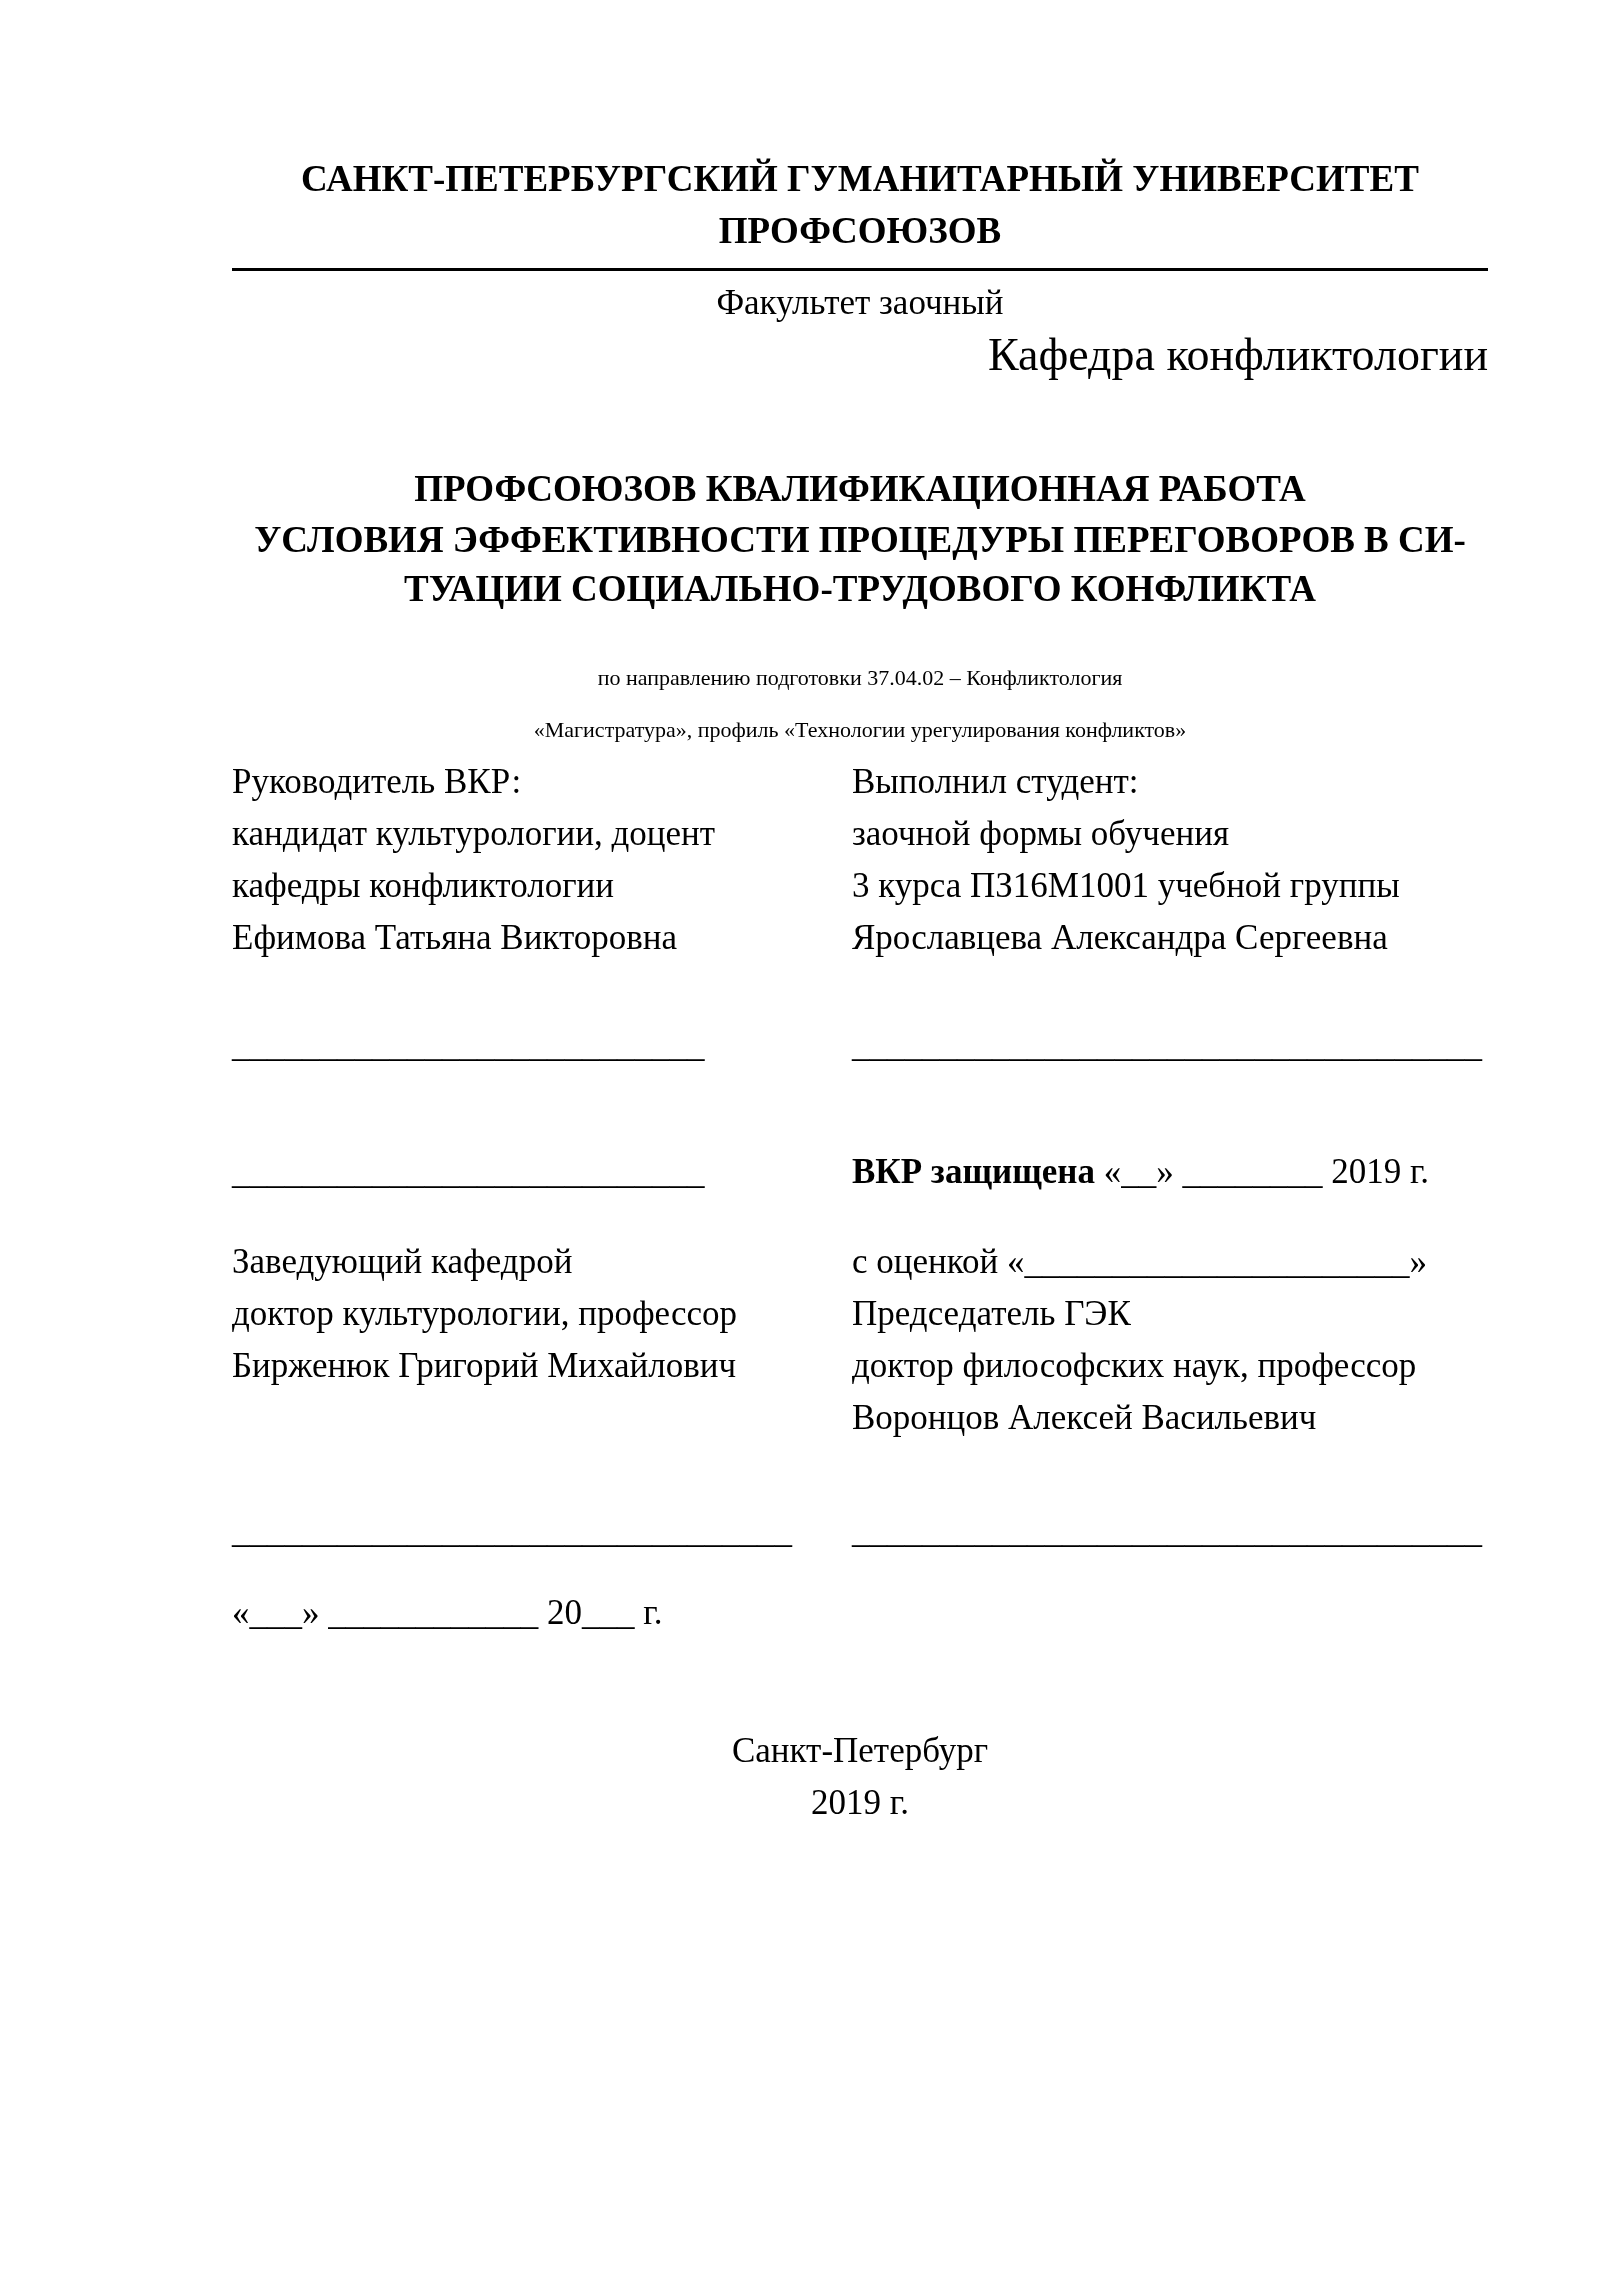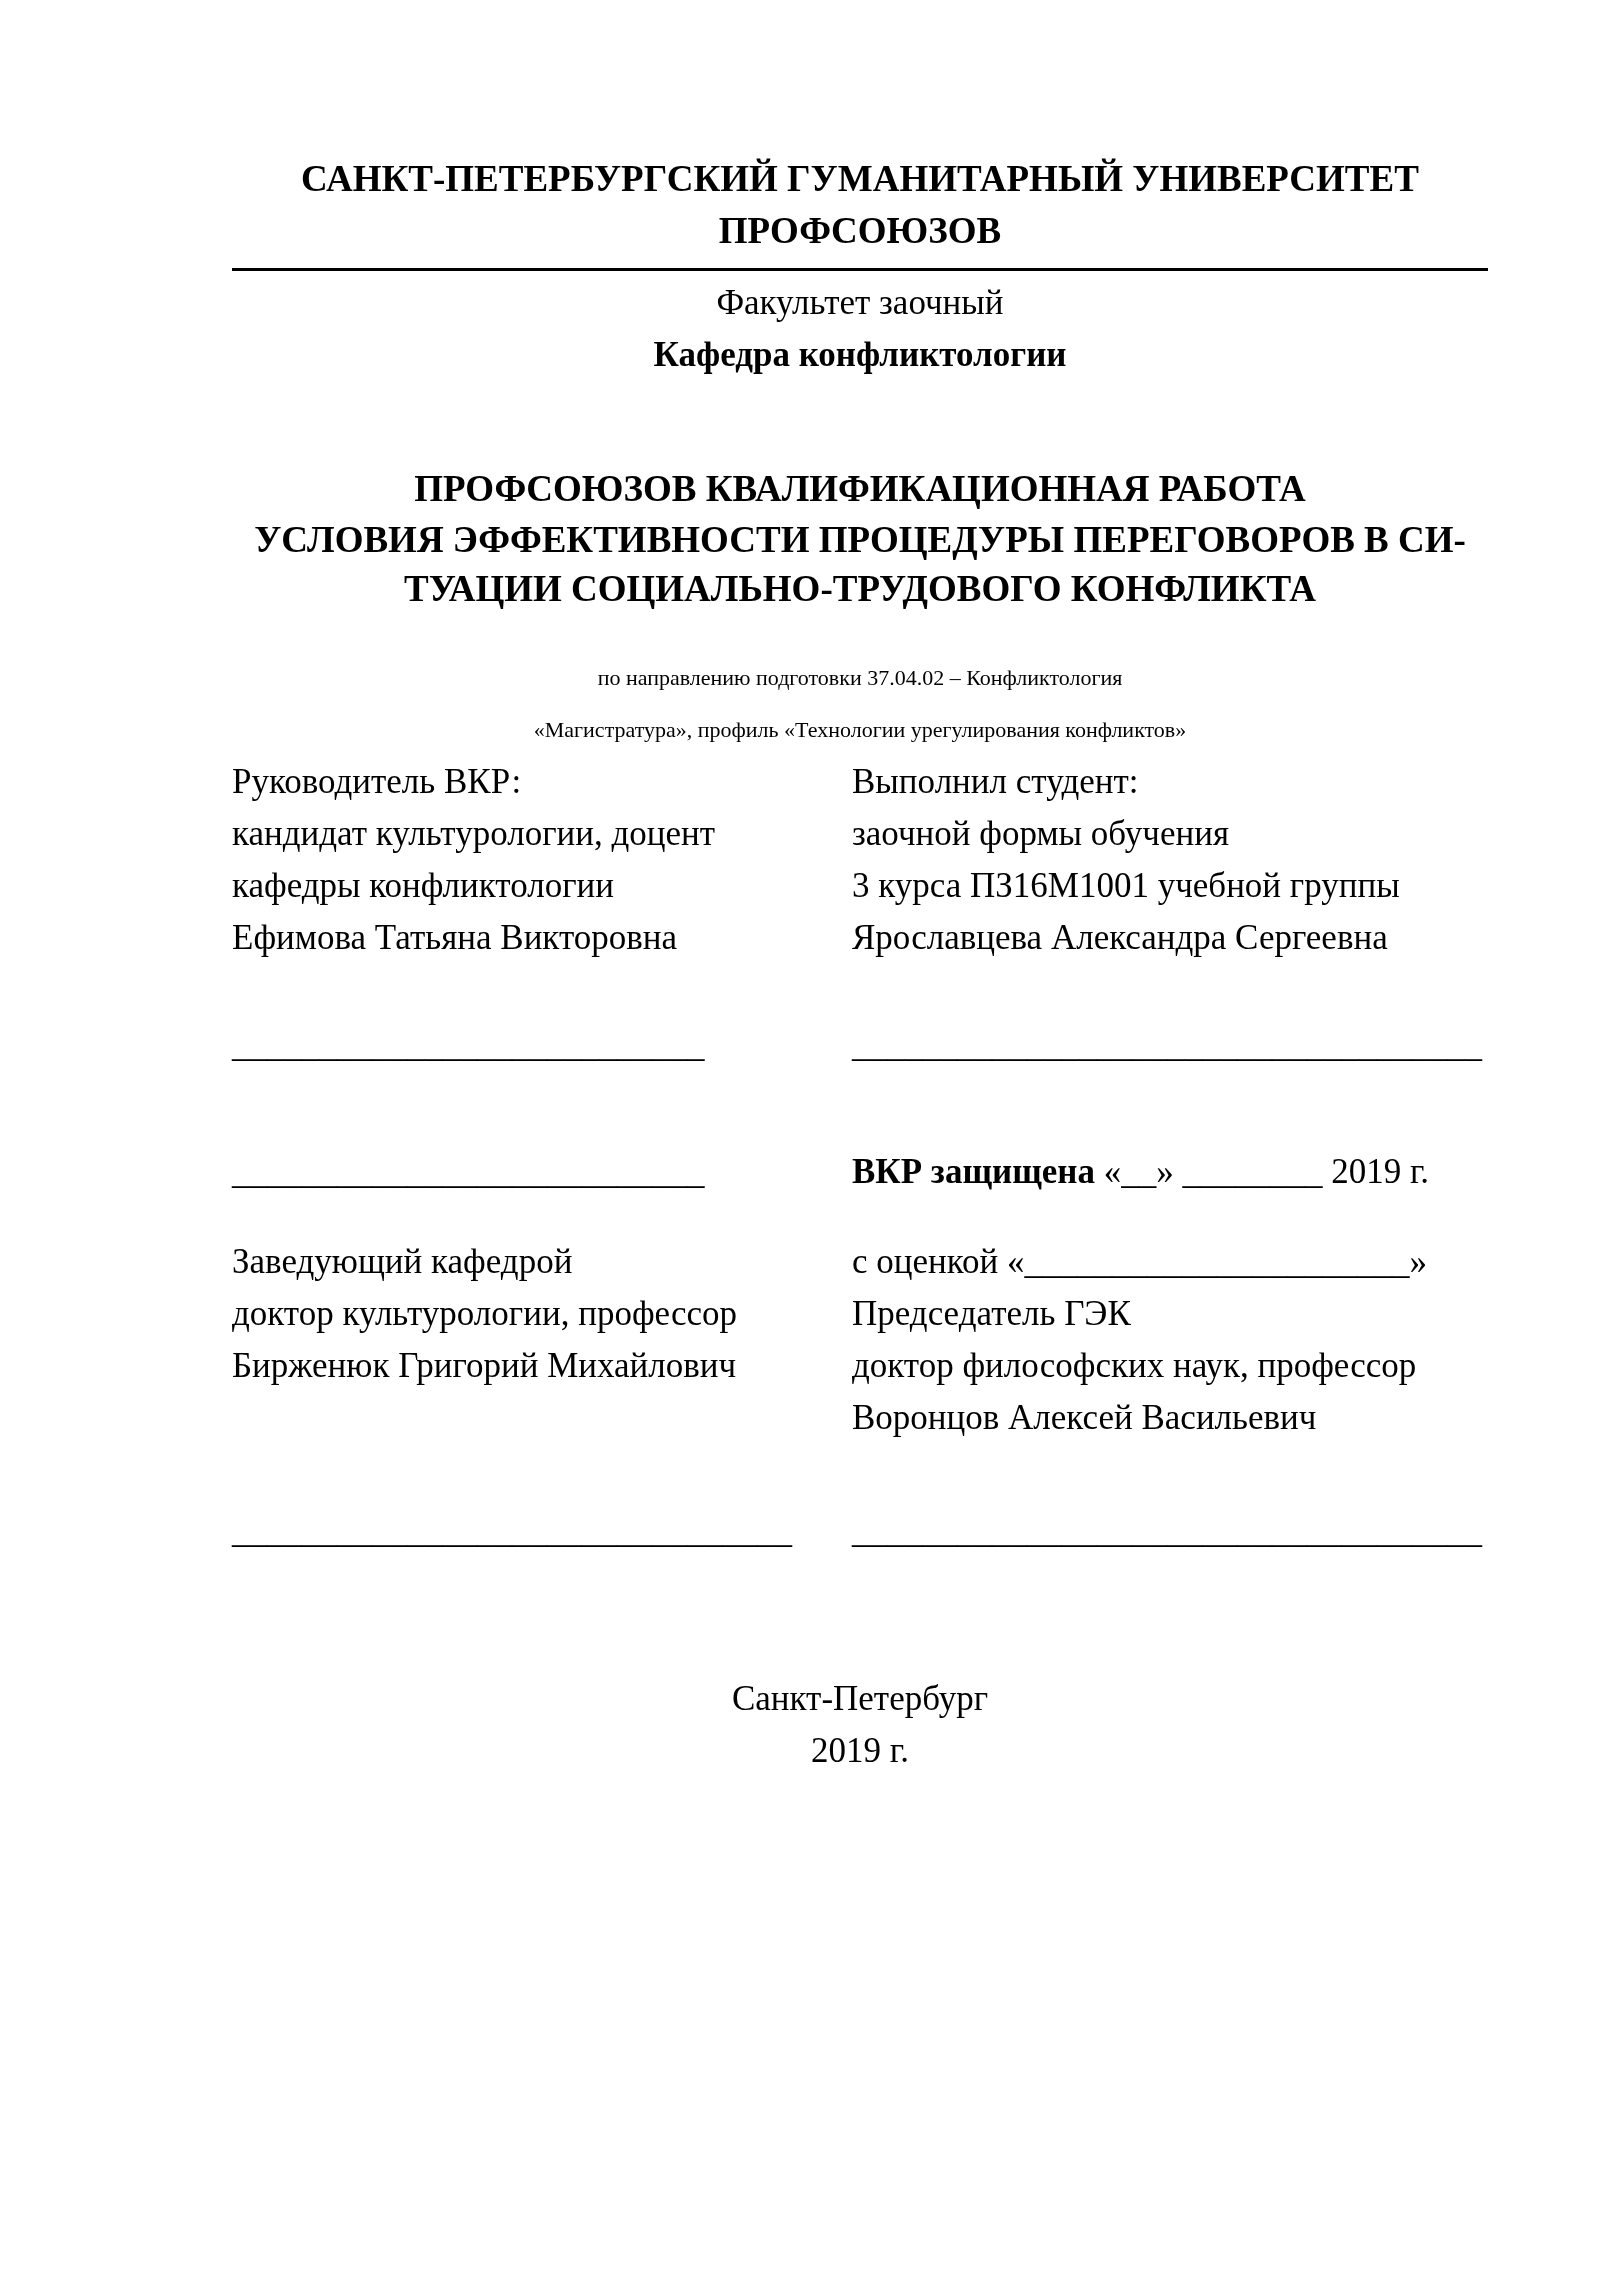--- a/index.html
+++ b/index.html
@@ -25,24 +25,23 @@
     padding-bottom: 11px;
     border-bottom: 3.1px solid #000000;
   }
   .faculty {
     font-size: 35px;
     line-height: 52px;
     text-align: center;
     margin-top: 6.3px;
   }
   .dept {
-    font-size: 35px;
+    font-size: 46px;
     line-height: 52px;
-    text-align: center;
-    font-weight: bold;
+    text-align: right;
   }
   .worktype {
     font-weight: bold;
     font-size: 37px;
     line-height: 52px;
     text-align: center;
     margin-top: 82px;
   }
   .thesis-title {
     font-weight: bold;
@@ -148,20 +147,21 @@
       <div class="cell"></div>
       <div class="cell">Воронцов Алексей Васильевич</div>
     </div>
 
     <div class="row gap-e">
       <div class="cell">________________________________</div>
       <div class="cell">____________________________________</div>
     </div>
 
     <div class="row gap-f">
+      <div class="cell">«___» ____________ 20___ г.</div>
       <div class="cell"></div>
     </div>
 
   </div>
 
   <div class="footer">
     <div>Санкт-Петербург</div>
     <div>2019 г.</div>
   </div>
 

